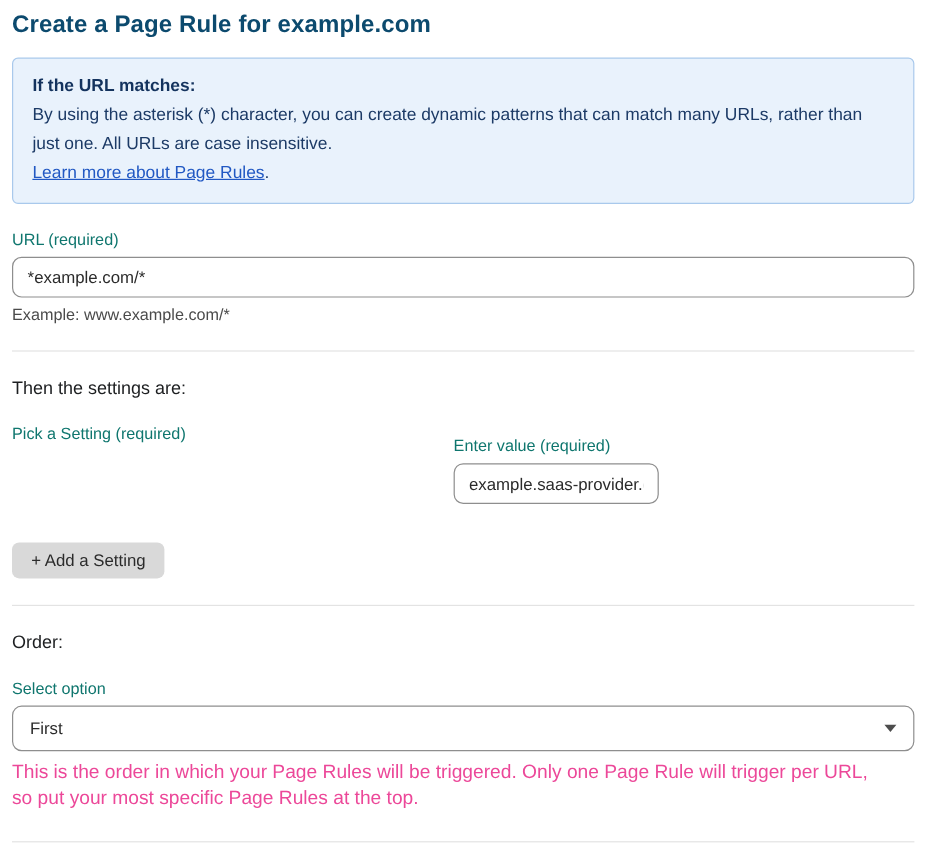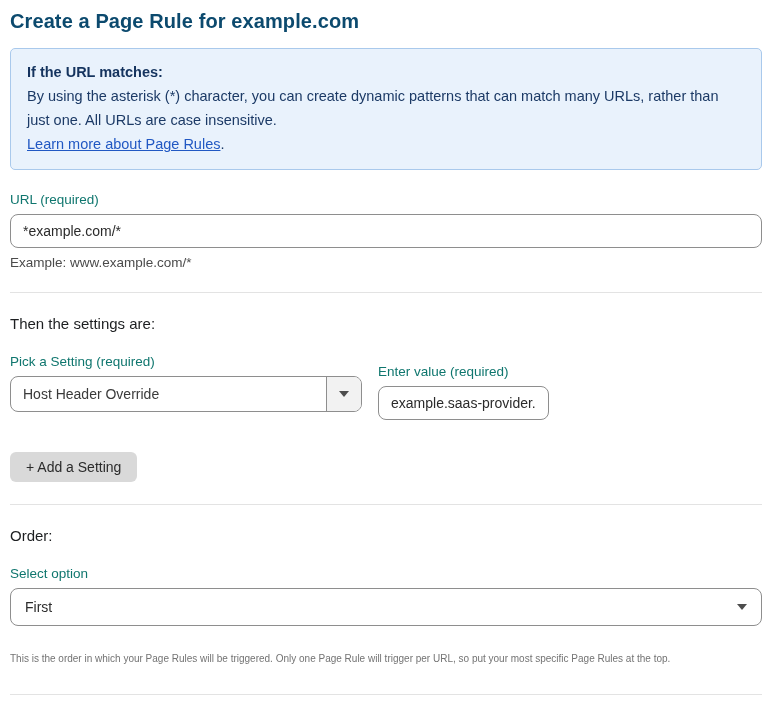--- a/index.html
+++ b/index.html
@@ -147,24 +147,24 @@
     cursor: pointer;
   }
   .select-box .arrow-down {
     position: absolute;
     right: 14px;
     top: 50%;
     margin-top: -3px;
   }
 
   .help-text {
-    font-size: 10px;
-    color: #737373;
+    font-size: 16px;
+    color: #ec4899;
     line-height: 22px;
-    margin-top: 22px;
+    margin-top: 7px;
     max-width: 730px;
   }
 </style>
 </head>
 <body>
 
 <div class="container">
 
   <h1 class="page-title">Create a Page Rule for example.com</h1>
 
@@ -180,26 +180,20 @@
   <input class="text-input" type="text" value="*example.com/*" style="">
   <div class="hint">Example: www.example.com/*</div>
 
   <hr class="divider">
 
   <div class="section-heading">Then the settings are:</div>
 
   <div class="settings-row">
     <div class="settings-col-left">
       <div class="field-label">Pick a Setting (required)</div>
-      <div class="dropdown">
-        <div class="dropdown-value">Host Header Override</div>
-        <div class="dropdown-arrow-seg">
-          <span class="arrow-down"></span>
-        </div>
-      </div>
     </div>
     <div class="settings-col-right">
       <div class="field-label">Enter value (required)</div>
       <input class="text-input" type="text" value="example.saas-provider.com" style="">
     </div>
   </div>
 
   <button class="add-setting-btn">+ Add a Setting</button>
 
   <hr class="divider">

